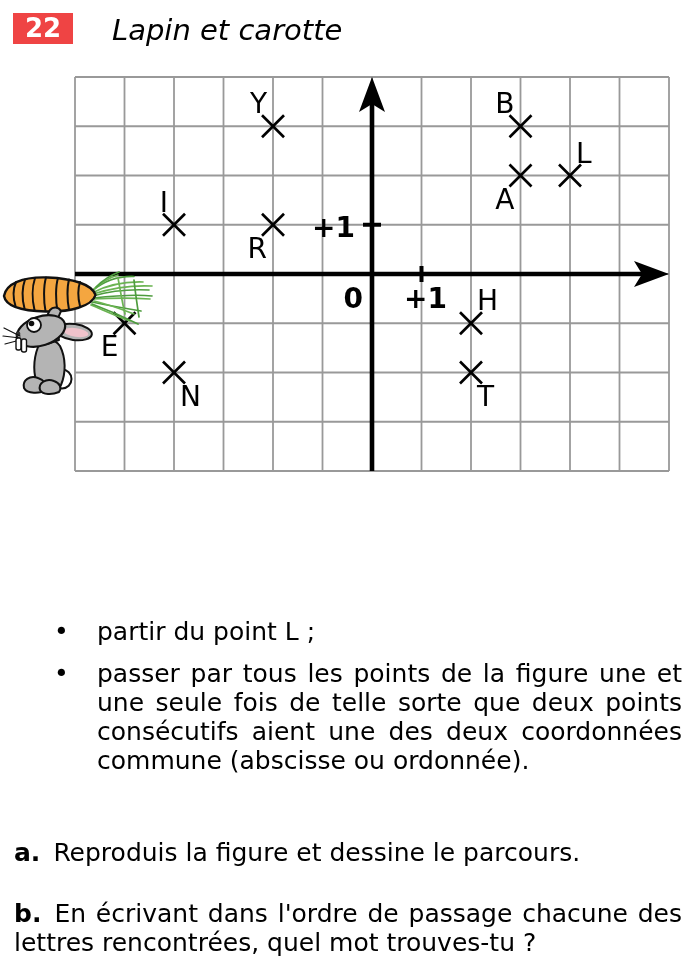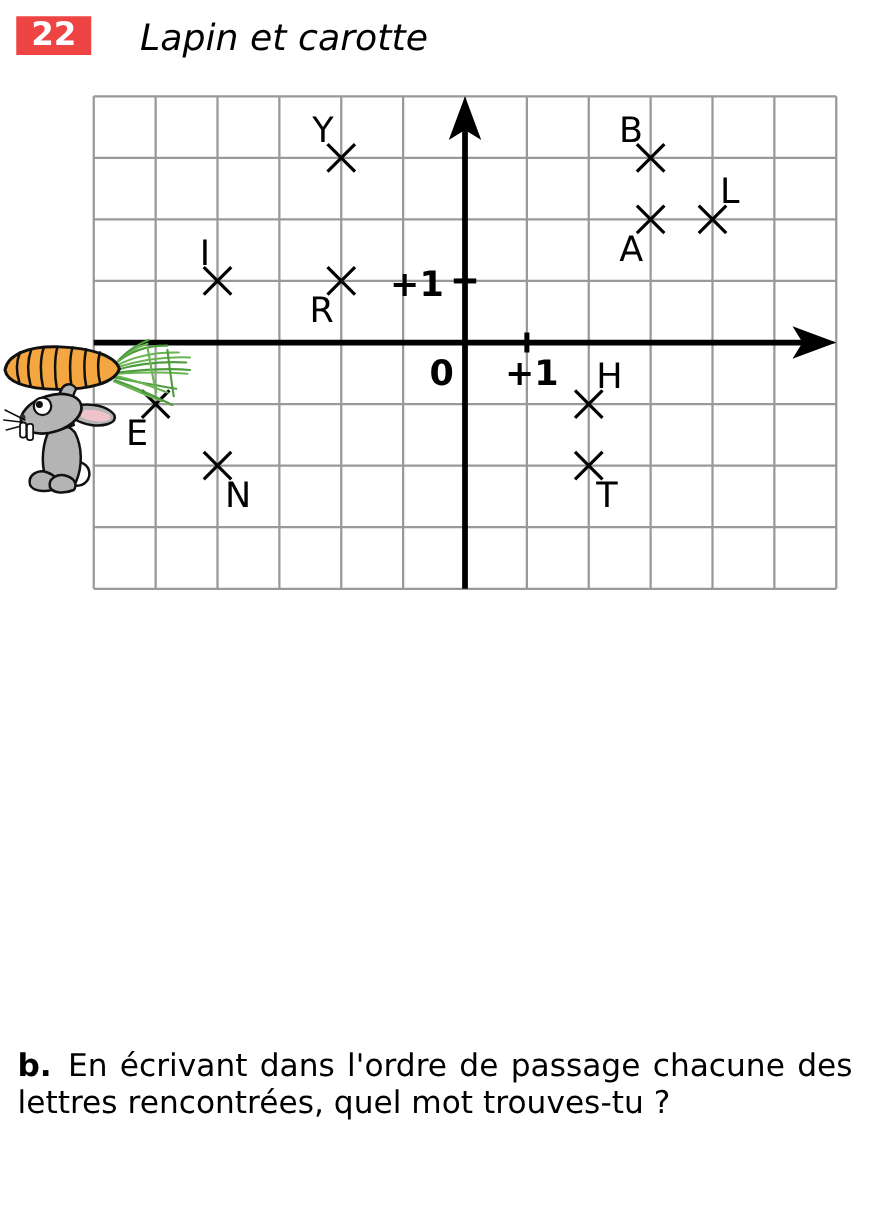--- a/index.html
+++ b/index.html
@@ -160,18 +160,23 @@
             <line x1="20" y1="270" x2="5" y2="274"></line>
           </g>
           <rect x="16" y="268" width="5" height="12" rx="2" fill="#fff" stroke="#111" stroke-width="1.4"></rect>
           <rect x="21.5" y="269" width="5" height="13" rx="2" fill="#fff" stroke="#111" stroke-width="1.4"></rect>
         </g>
       </g>
     </svg>
   </div>
 
 
+  <ul id="bullets" class="textblock">
+    <li>partir du point L ;</li>
+    <li>passer par tous les points de la figure une et une seule fois de telle sorte que deux points consécutifs aient une des deux coordonnées commune (abscisse ou ordonnée).</li>
+  </ul>
 
   <div id="qa" class="textblock">
+    <p><span class="qlabel">a.</span><span>Reproduis la figure et dessine le parcours.</span></p>
     <p><span class="qlabel">b.</span><span>En écrivant dans l'ordre de passage chacune des lettres rencontrées, quel mot trouves-tu ?</span></p>
   </div>
 
 </div>
 
 </body></html>

